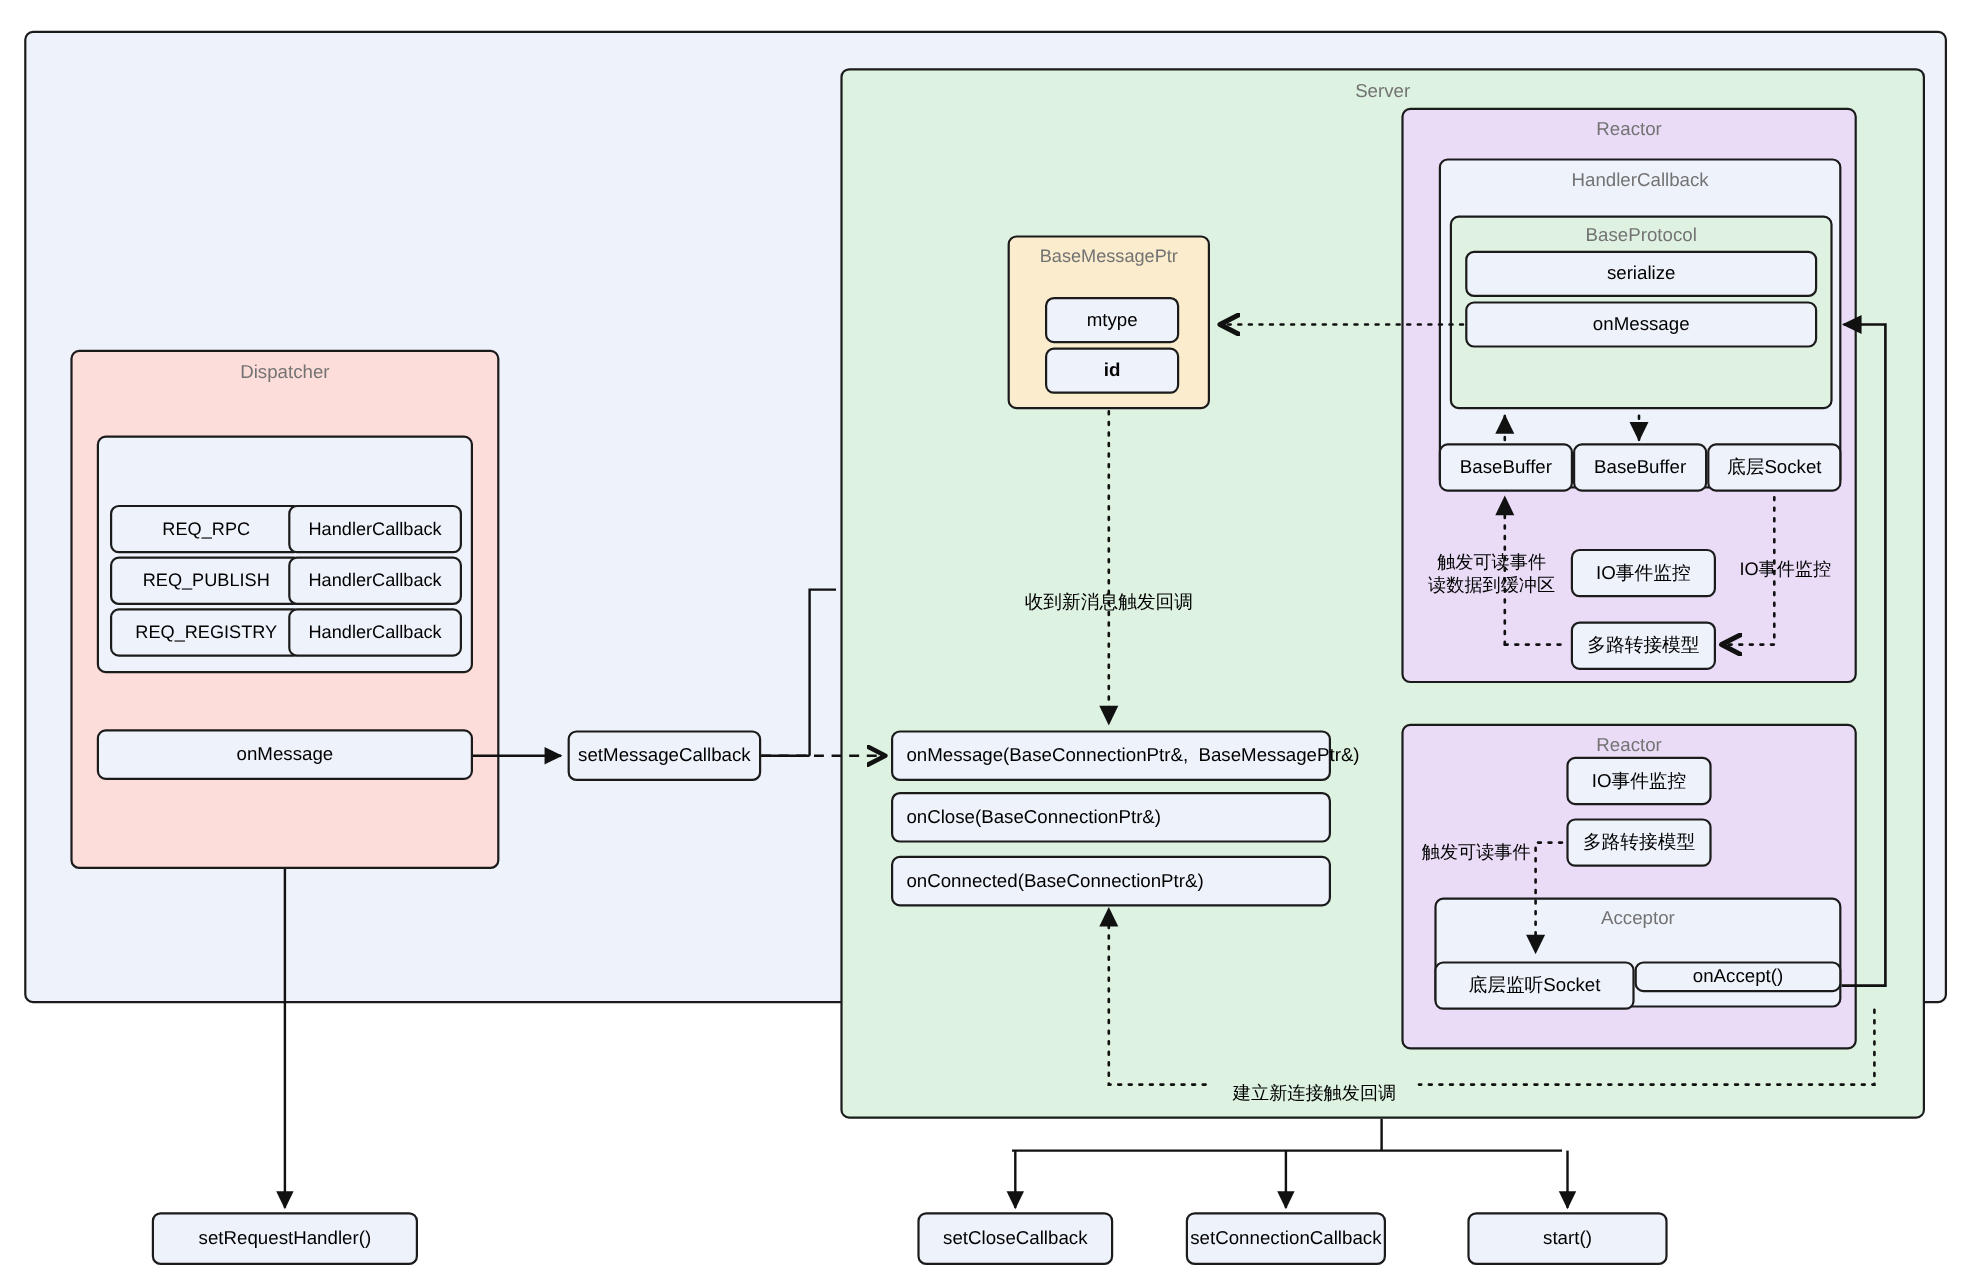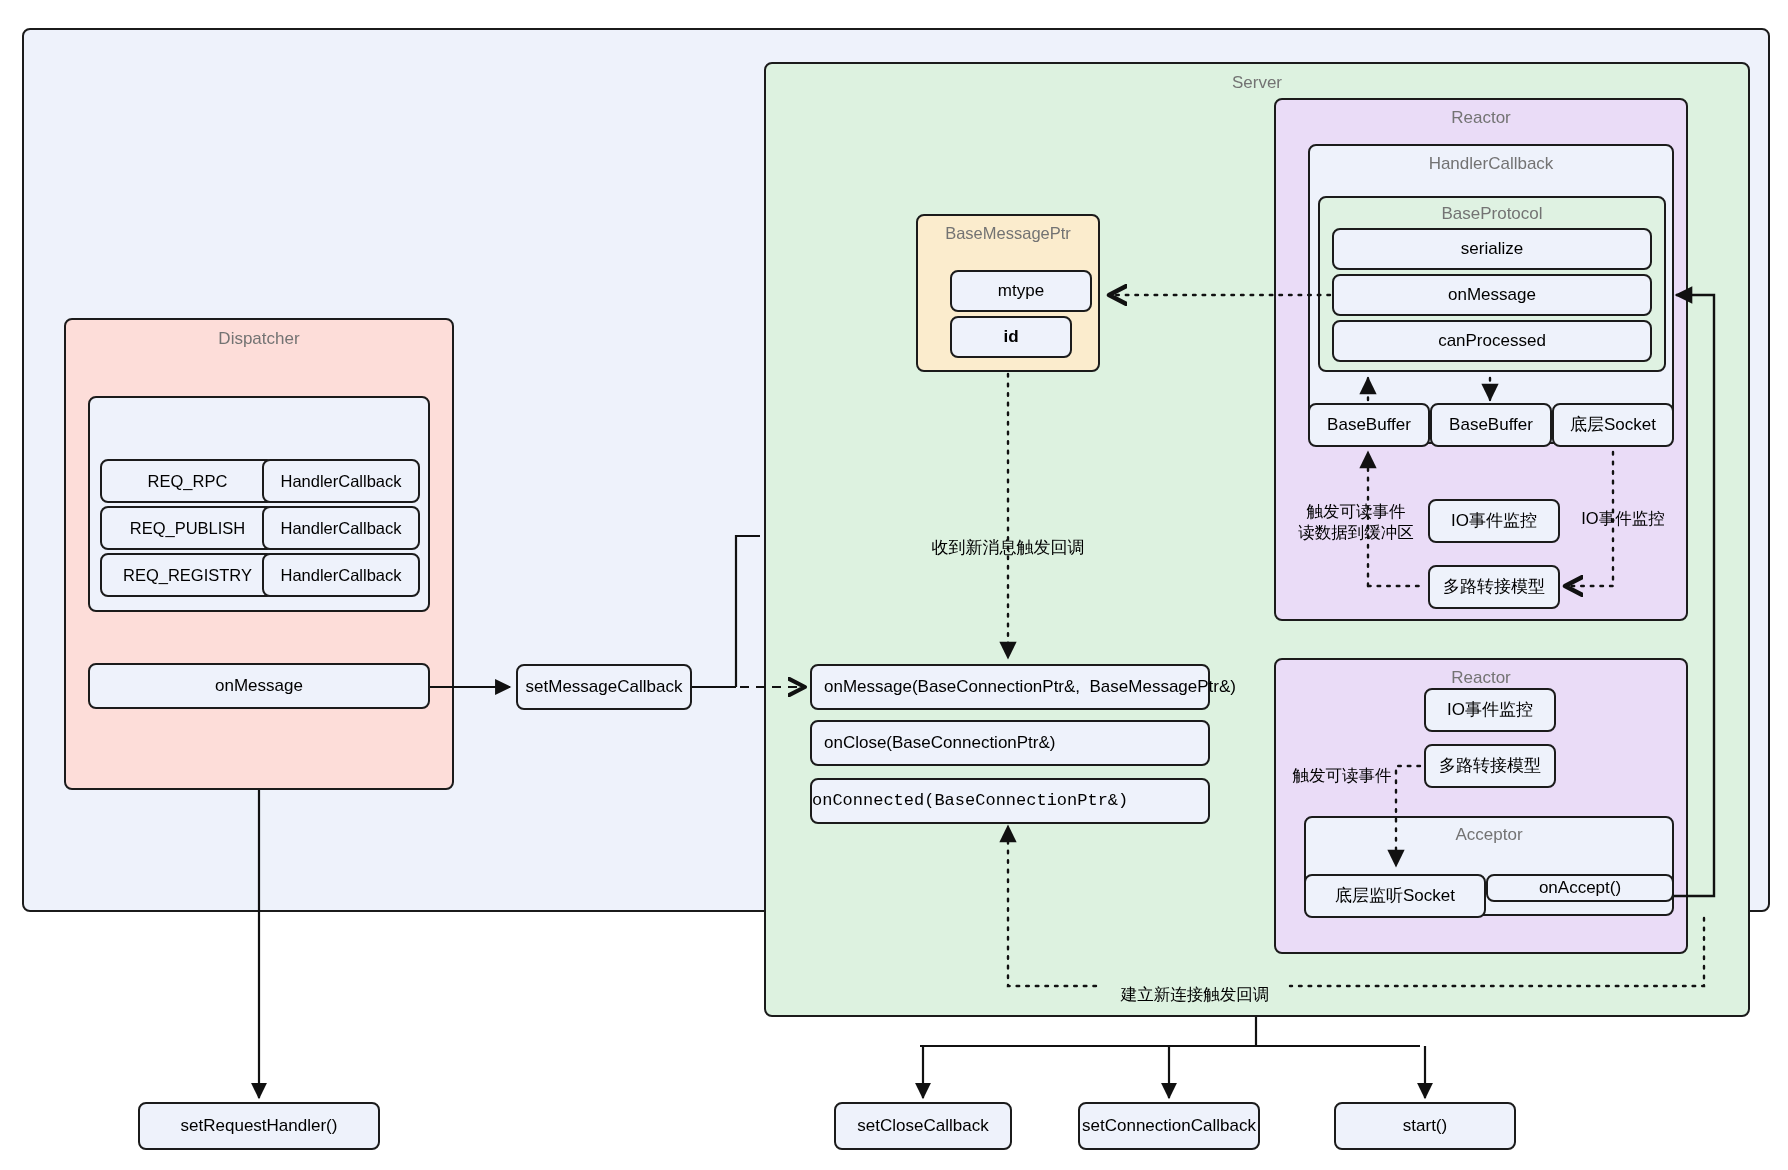--- a/index.html
+++ b/index.html
@@ -43,42 +43,41 @@
 
   <div class="box blue lbl fs17" style="left:88px;top:663px;width:342px;height:46px;">onMessage</div>
 
   <div class="box blue lbl fs17" style="left:516px;top:664px;width:176px;height:46px;">setMessageCallback</div>
 
   <div class="box green" style="left:764px;top:62px;width:986px;height:955px;"></div>
   <div class="title fs17" style="left:764px;top:62px;width:986px;height:42px;">Server</div>
 
   <div class="box tan" style="left:916px;top:214px;width:184px;height:158px;"></div>
   <div class="title fs16" style="left:916px;top:214px;width:184px;height:38px;">BaseMessagePtr</div>
-  <div class="box blue lbl fs17" style="left:950px;top:270px;width:142px;height:42px;">mtype</div>
+  <div class="box blue lbl fs17" style="left:950px;top:270px;width:122px;height:42px;">mtype</div>
   <div class="box blue lbl fs17" style="left:950px;top:316px;width:122px;height:42px;font-weight:bold;">id</div>
 
   <div class="box blue lbl fs17" style="left:810px;top:664px;width:400px;height:46px;padding-left:12px;justify-content:flex-start;">onMessage(BaseConnectionPtr&amp;,  BaseMessagePtr&amp;)</div>
   <div class="box blue lbl fs17" style="left:810px;top:720px;width:400px;height:46px;padding-left:12px;justify-content:flex-start;">onClose(BaseConnectionPtr&amp;)</div>
-  <div class="box blue lbl fs17" style="left:810px;top:778px;width:400px;height:46px;padding-left:0;justify-content:flex-start;font-family:Liberation Mono, monospace;">onConnected(BaseConnectionPtr&amp;)</div>
+  <div class="box blue lbl fs17" style="left:810px;top:778px;width:400px;height:46px;padding-left:12px;justify-content:flex-start;">onConnected(BaseConnectionPtr&amp;)</div>
 
   <div class="lbl fs17" style="left:908px;top:535px;width:200px;height:26px;">收到新消息触发回调</div>
   <div class="lbl fs16" style="left:1100px;top:982px;width:190px;height:24px;">建立新连接触发回调</div>
 
   <div class="box purple" style="left:1274px;top:98px;width:414px;height:523px;"></div>
   <div class="title fs17" style="left:1274px;top:98px;width:414px;height:40px;">Reactor</div>
 
   <div class="box blue" style="left:1308px;top:144px;width:366px;height:300px;"></div>
   <div class="title fs17" style="left:1308px;top:144px;width:366px;height:40px;">HandlerCallback</div>
 
   <div class="box mint" style="left:1318px;top:196px;width:348px;height:176px;"></div>
   <div class="title fs17" style="left:1318px;top:196px;width:348px;height:36px;">BaseProtocol</div>
 
   <div class="box blue lbl fs17" style="left:1332px;top:228px;width:320px;height:42px;">serialize</div>
   <div class="box blue lbl fs17" style="left:1332px;top:274px;width:320px;height:42px;">onMessage</div>
-  <div class="box blue lbl fs17" style="left:1332px;top:320px;width:320px;height:42px;">canProcessed</div>
 
   <div class="box blue lbl fs17" style="left:1308px;top:403px;width:122px;height:44px;">BaseBuffer</div>
   <div class="box blue lbl fs17" style="left:1430px;top:403px;width:122px;height:44px;">BaseBuffer</div>
   <div class="box blue lbl fs17" style="left:1552px;top:403px;width:122px;height:44px;">底层Socket</div>
 
   <div class="box blue lbl fs17" style="left:1428px;top:499px;width:132px;height:44px;">IO事件监控</div>
   <div class="box blue lbl fs17" style="left:1428px;top:565px;width:132px;height:44px;">多路转接模型</div>
 
   <div class="lbl fs16" style="left:1286px;top:495px;width:140px;height:54px;">触发可读事件
 读数据到缓冲区</div>

